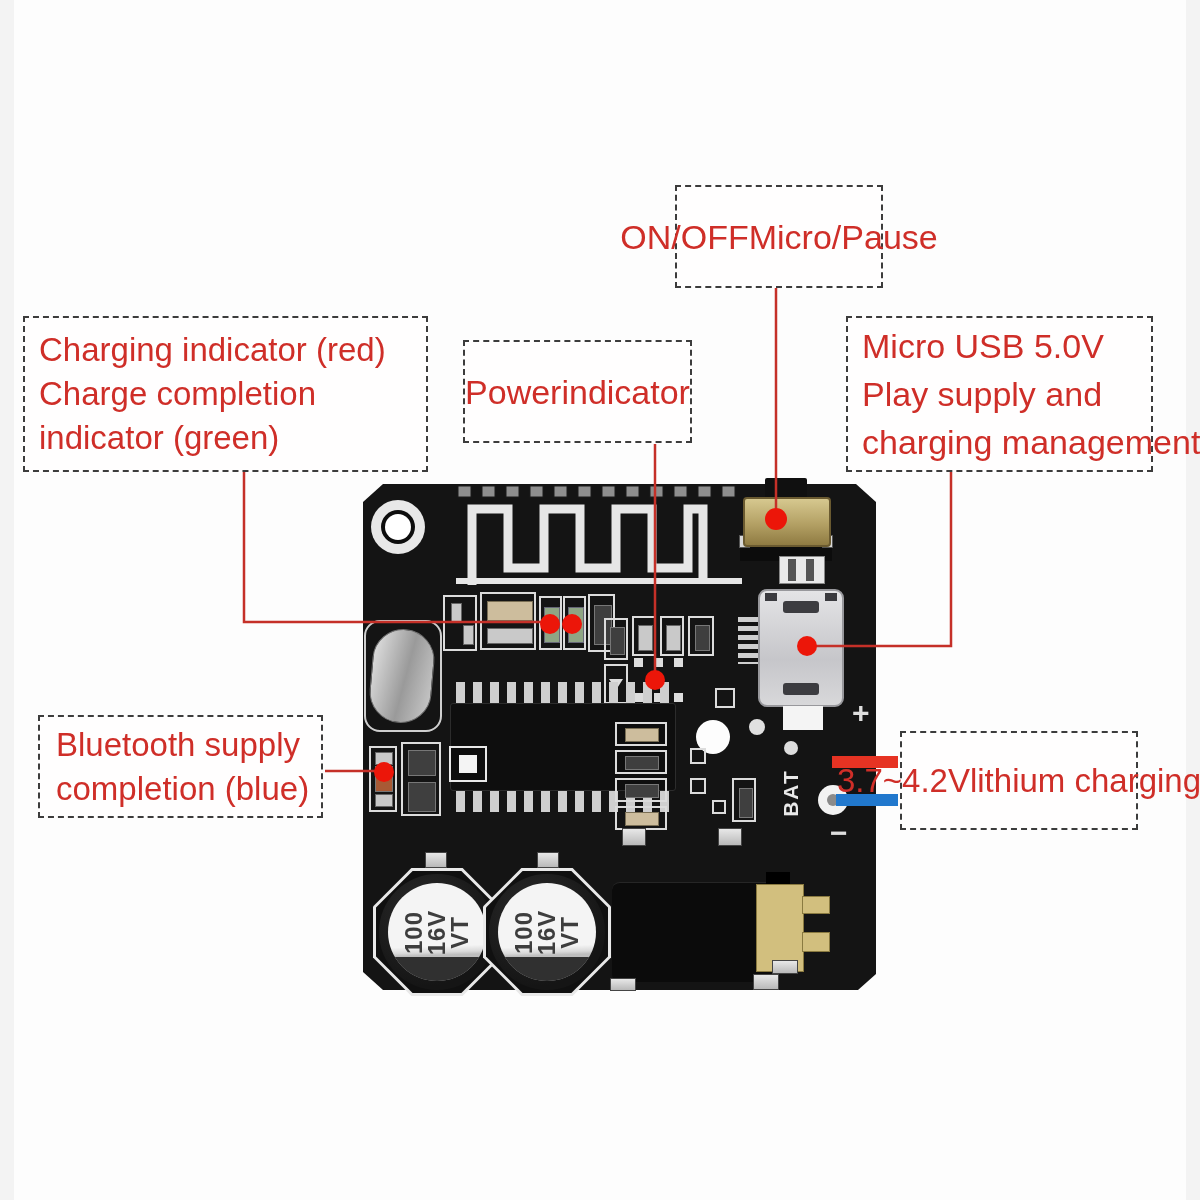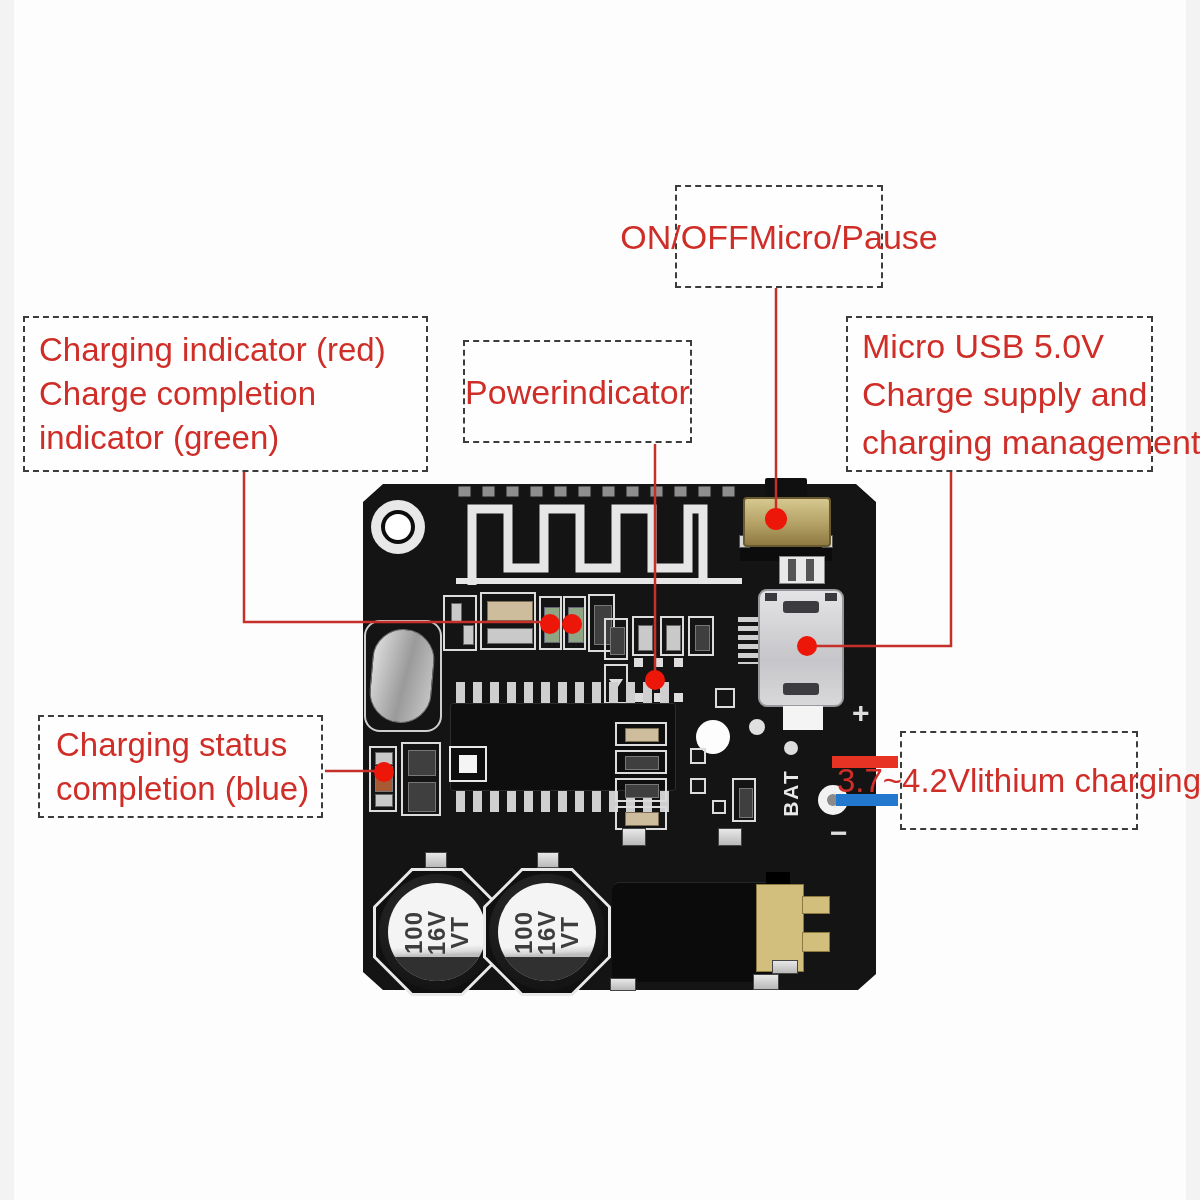--- a/index.html
+++ b/index.html
@@ -314,26 +314,26 @@
     <div class="ln">indicator (green)</div>
   </div>
 
   <div class="label lbl-center" id="lbl-chargemgmt">
     <div class="ln">Power</div>
     <div class="ln">indicator</div>
   </div>
 
   <div class="label lbl-left" id="lbl-microusb">
     <div class="ln">Micro USB 5.0V</div>
-    <div class="ln">Charge supply and</div>
+    <div class="ln">Play supply and</div>
     <div class="ln">charging management</div>
   </div>
 
   <div class="label lbl-left" id="lbl-bluetooth">
-    <div class="ln">Charging status</div>
+    <div class="ln">Bluetooth supply</div>
     <div class="ln">completion (blue)</div>
   </div>
 
   <div class="label lbl-center" id="lbl-battery">
     <div class="ln">3.7~4.2V</div>
     <div class="ln">lithium charging</div>
   </div>
 </div>
 
 </body></html>

